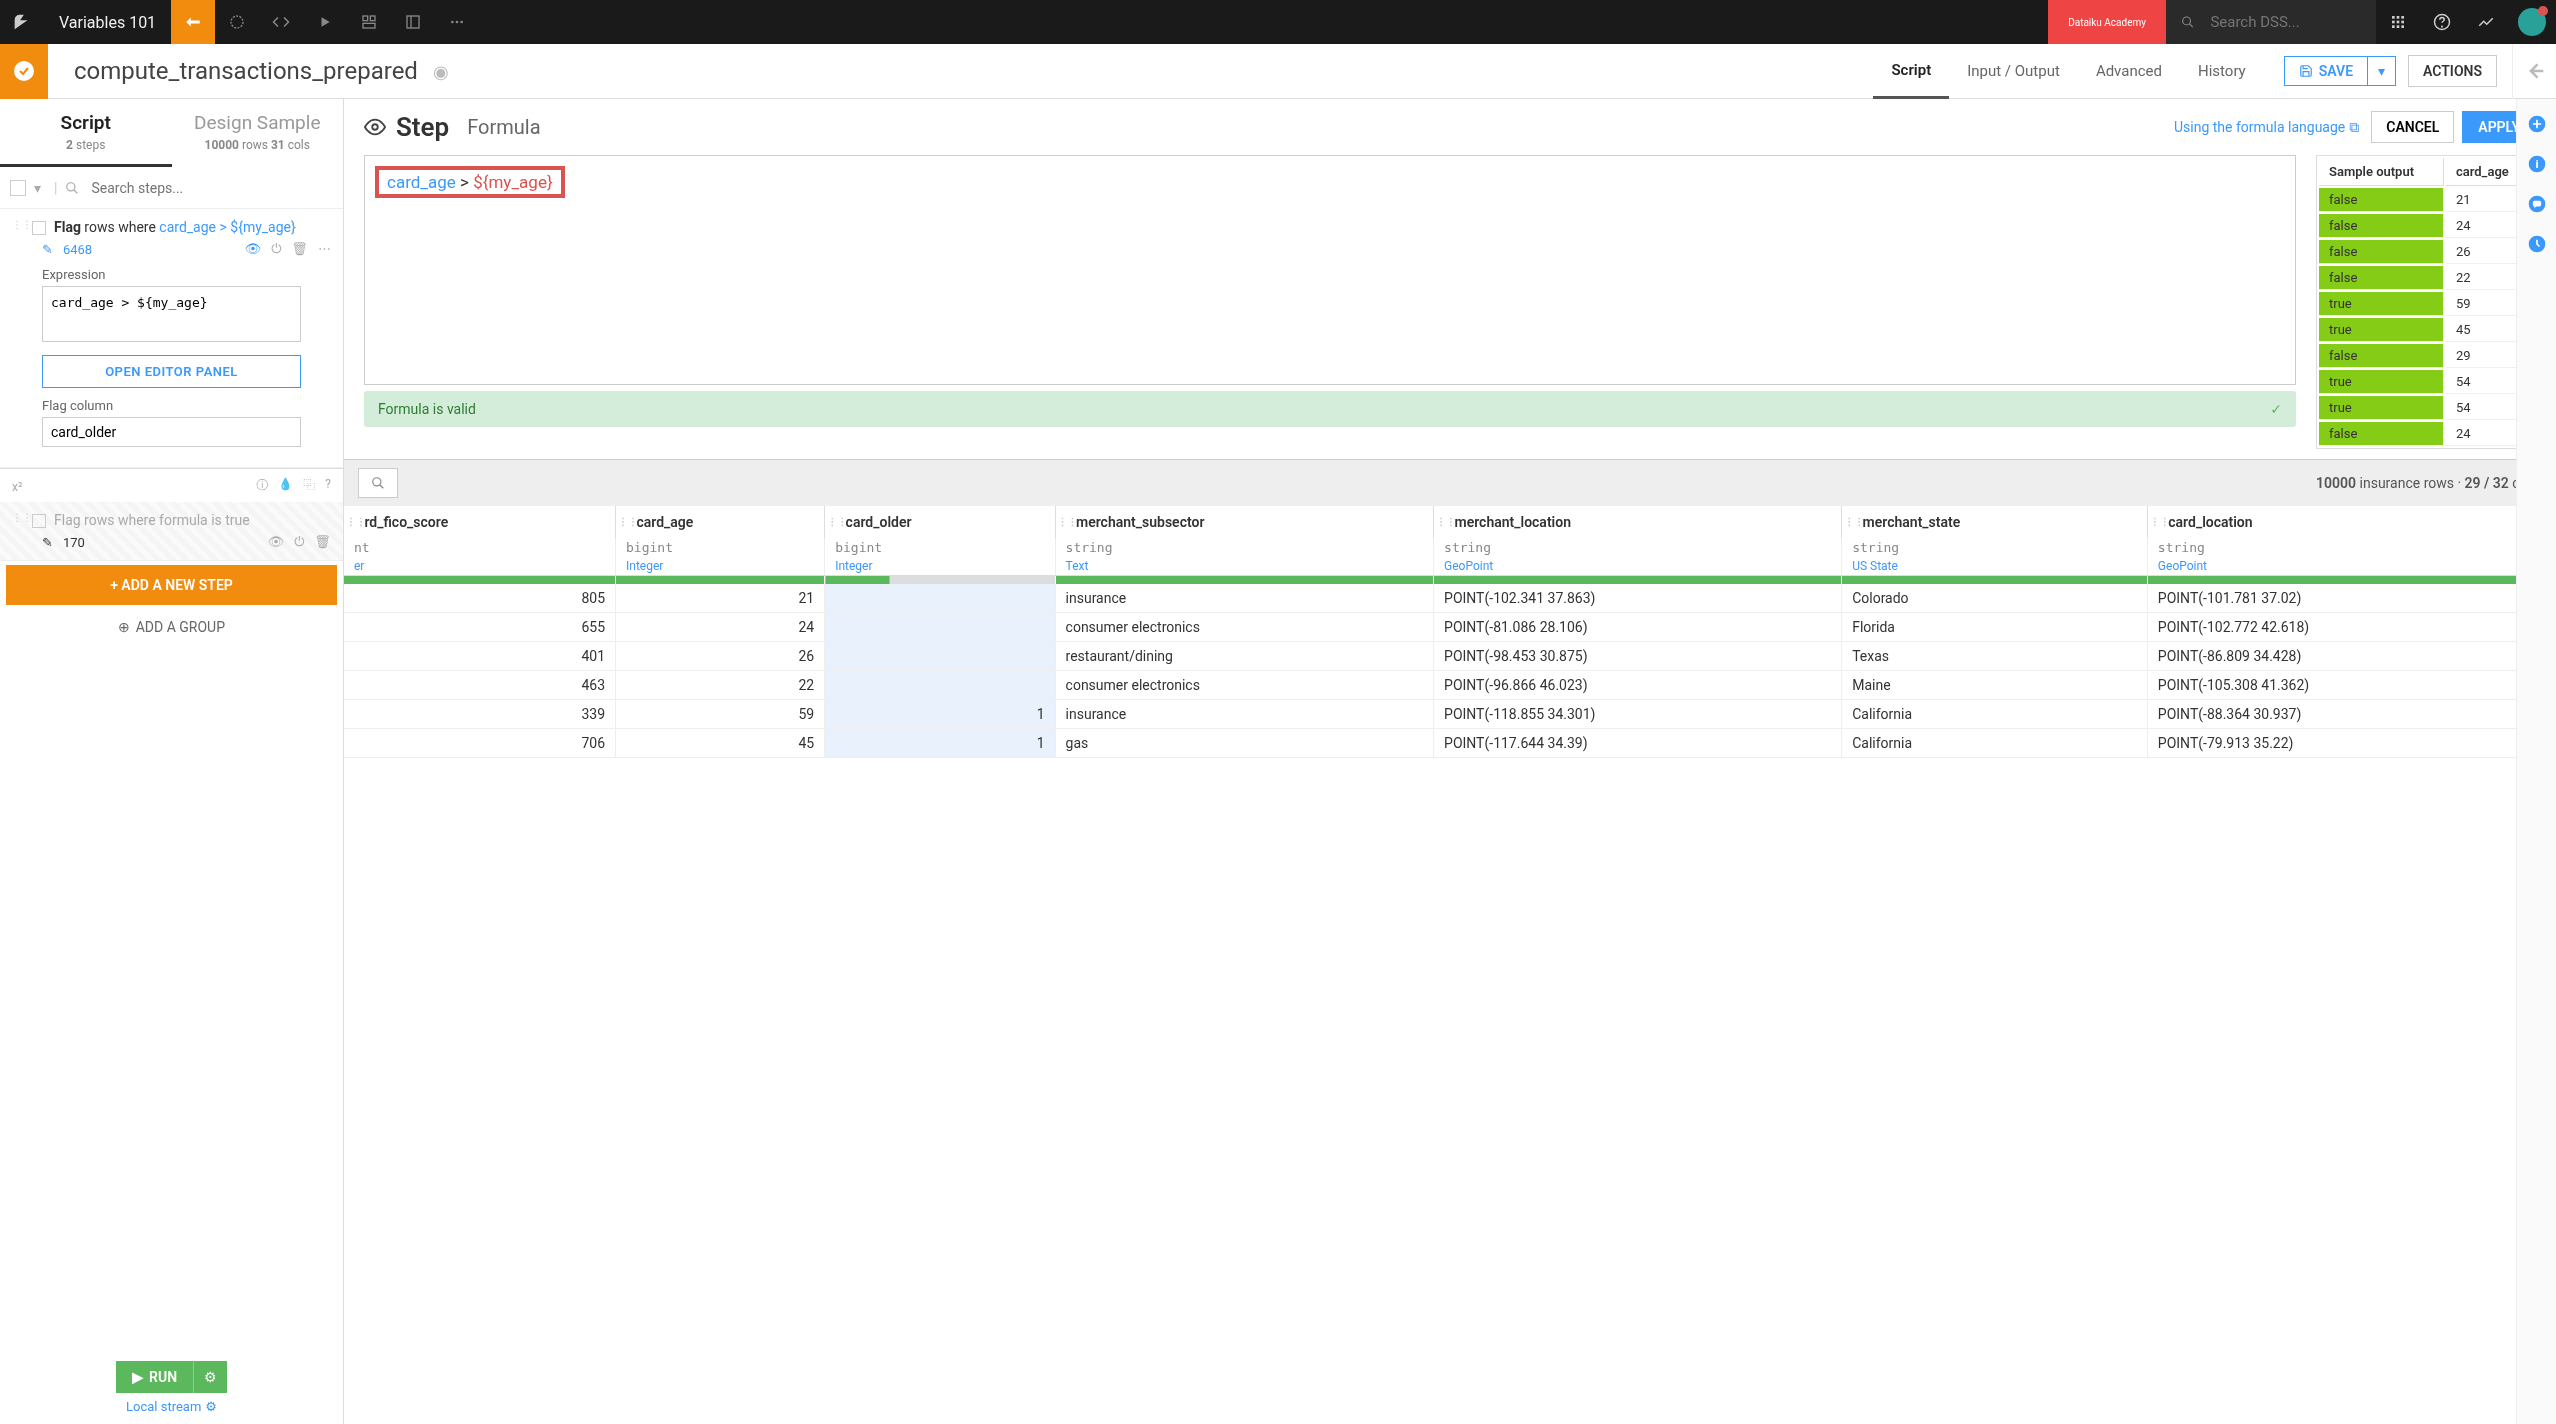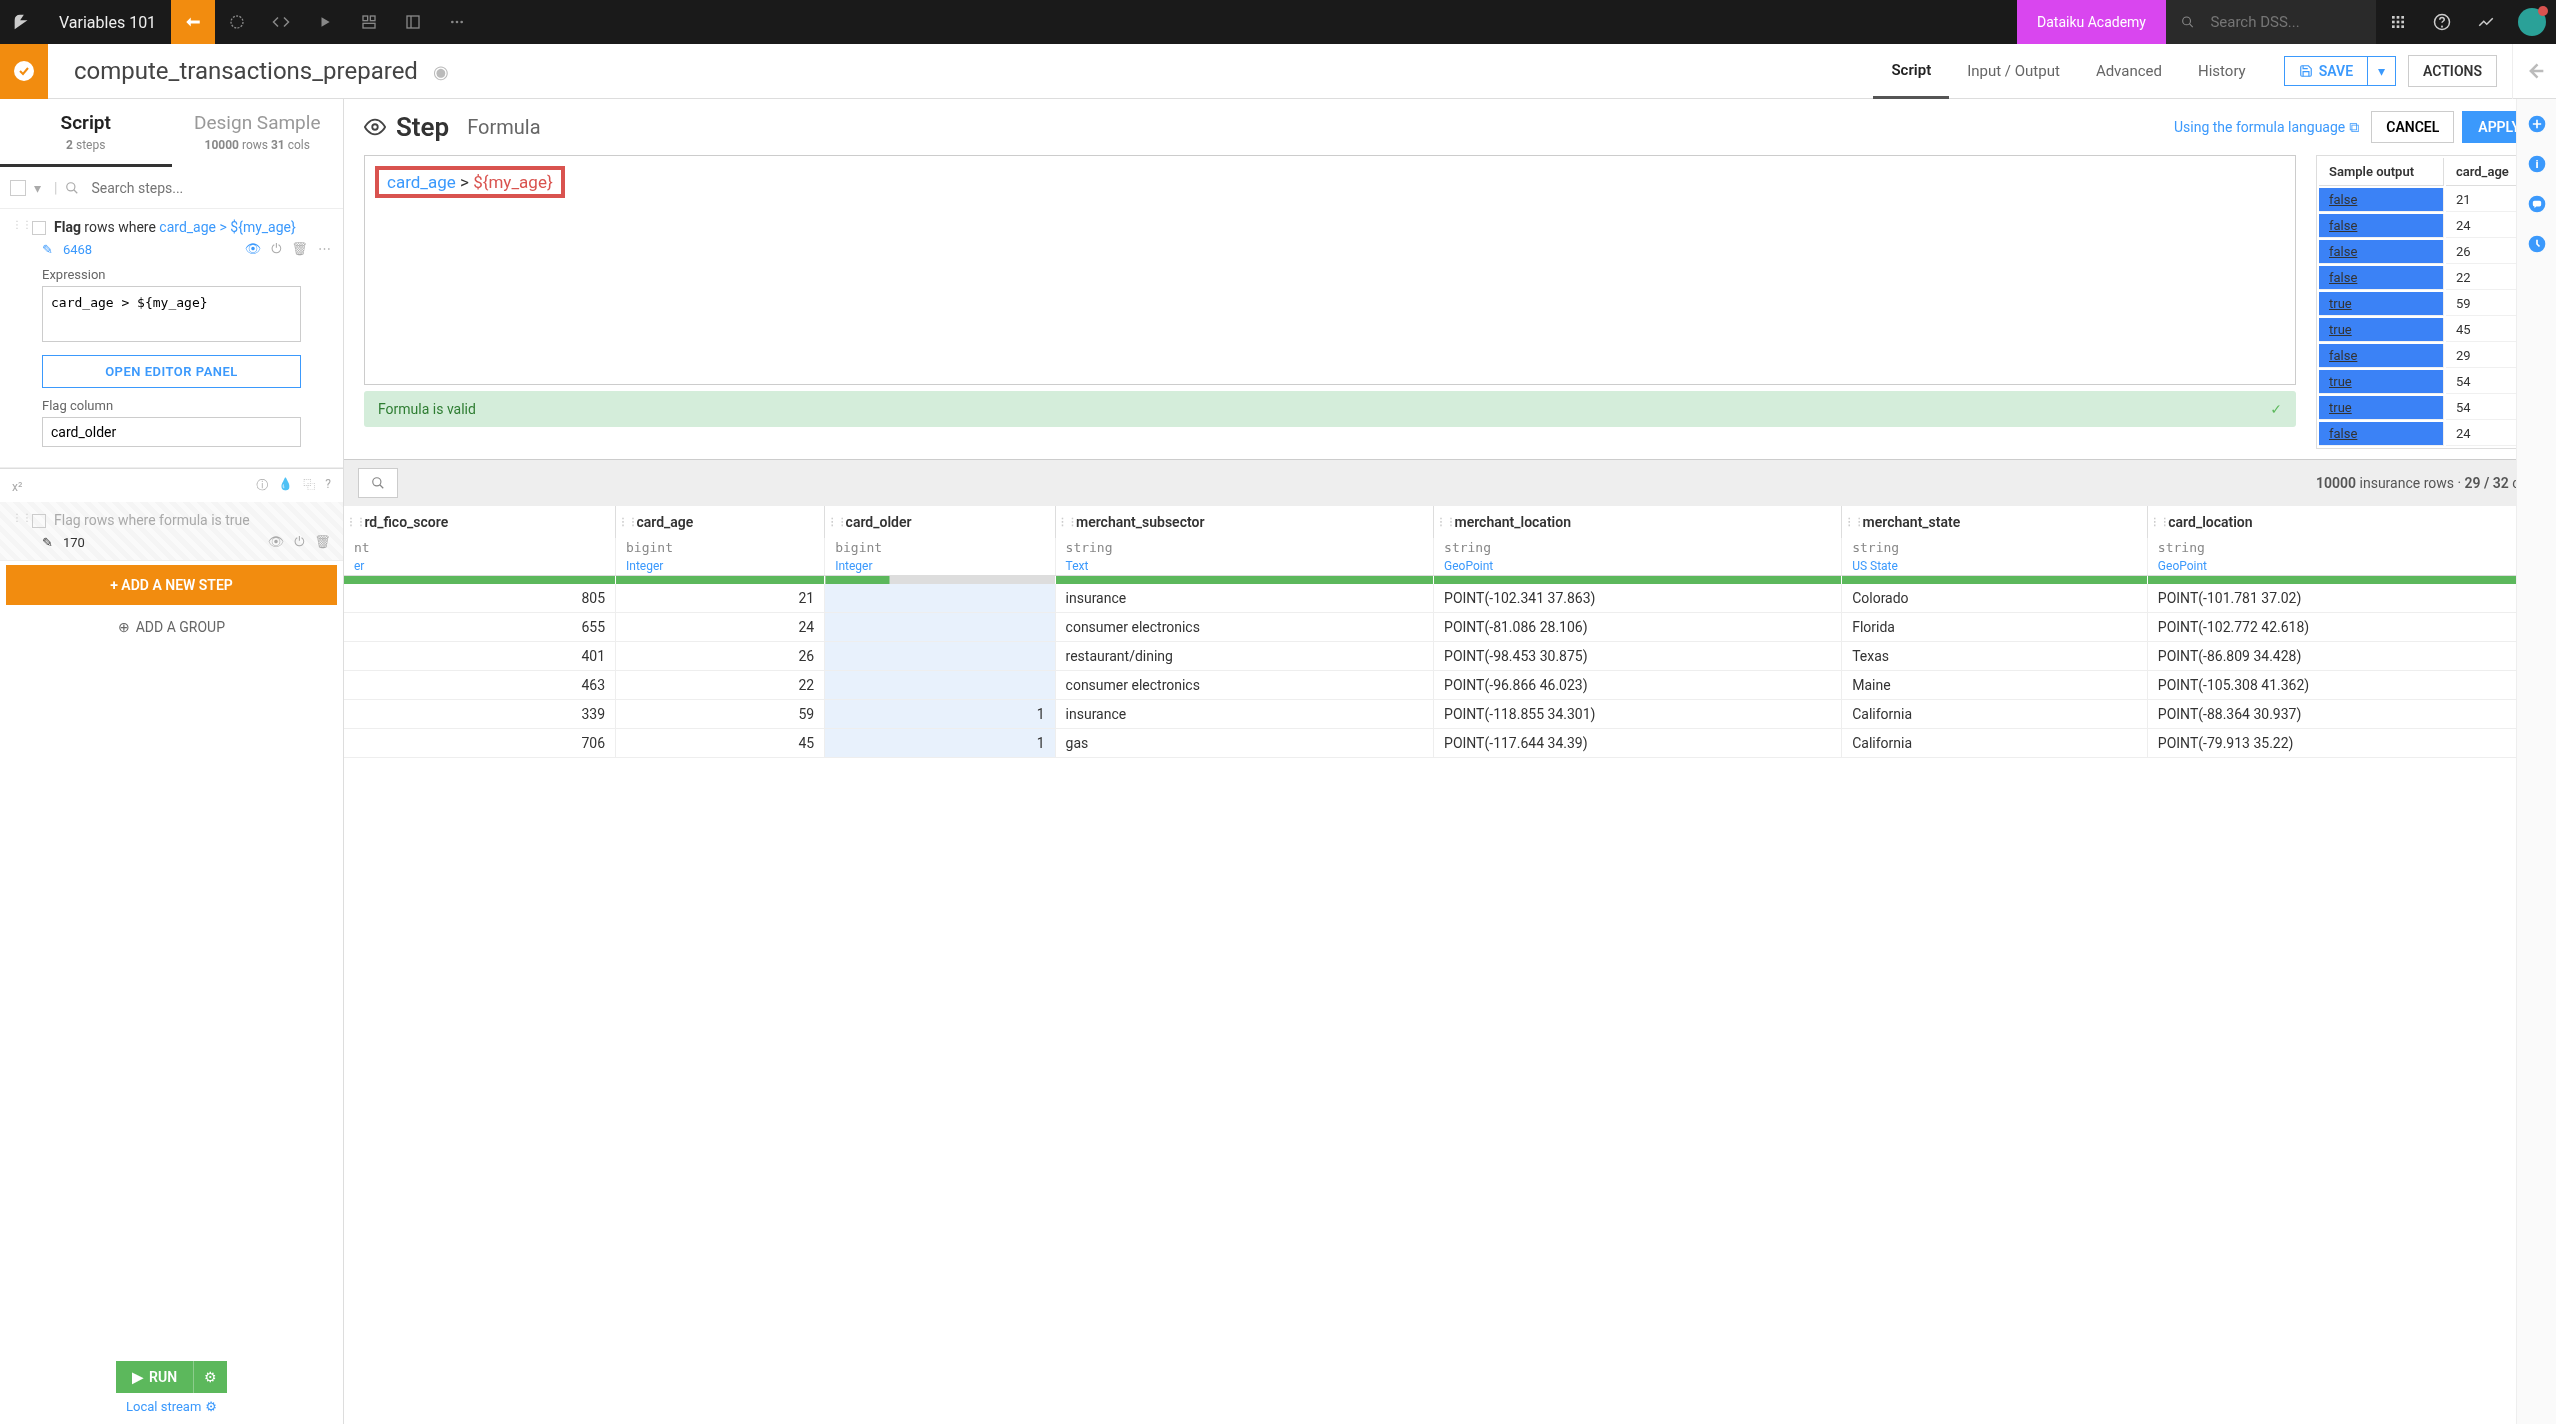--- a/index.html
+++ b/index.html
@@ -8,21 +8,21 @@
 
 .topbar { height: 44px; background: #1a1a1a; display: flex; align-items: center; color: #ccc; }
 .topbar-left { display: flex; align-items: center; height: 100%; }
 .topbar-logo { width: 44px; height: 44px; display: flex; align-items: center; justify-content: center; }
 .topbar-title { padding: 0 15px; font-size: 16px; color: #eee; }
 .topbar-icon { width: 44px; height: 44px; display: flex; align-items: center; justify-content: center; color: #999; cursor: pointer; }
 .topbar-icon.active { background: #f28c0f; color: #fff; }
 .topbar-center { flex: 1; padding-left: 30px; color: #fff; font-size: 16px; position: relative; }
 .topbar-center::after { content: ''; position: absolute; bottom: -6px; left: 60px; width: 0; height: 0; border-left: 8px solid transparent; border-right: 8px solid transparent; border-bottom: 8px solid #fff; }
 .topbar-right { display: flex; align-items: center; margin-left: auto; height: 100%; }
-.academy-badge { background: #d946ef; padding: 0 20px; height: 44px; display: flex; align-items: center; color: #fff; font-size: 14px; }
+.academy-badge { background: #ef4444; padding: 0 20px; height: 44px; display: flex; align-items: center; color: #fff; font-size: 10px; }
 .search-box { display: flex; align-items: center; background: #2a2a2a; height: 44px; padding: 0 15px; width: 210px; }
 .search-box input { background: transparent; border: none; color: #ccc; outline: none; margin-left: 16px; font-size: 15px; width: 100%; }
 .topbar-right-icon { width: 44px; height: 44px; display: flex; align-items: center; justify-content: center; color: #ccc; cursor: pointer; }
 .avatar { width: 28px; height: 28px; border-radius: 50%; background: #2aa198; margin: 0 10px; position: relative; }
 .avatar::after { content: ''; position: absolute; top: -2px; right: -2px; width: 10px; height: 10px; background: #d9534f; border-radius: 50%; }
 
 
 .recipe-header { height: 55px; display: flex; align-items: center; border-bottom: 1px solid #ddd; }
 .recipe-icon { width: 48px; height: 55px; background: #f28c0f; display: flex; align-items: center; justify-content: center; }
 .recipe-title { font-size: 24px; color: #444; padding-left: 20px; font-weight: 400; margin-left: 6px; }
@@ -99,21 +99,21 @@
 .formula-editor { border: 1px solid #ccc; height: 230px; padding: 10px; font-family: monospace; font-size: 17px; }
 .formula-box { border: 4px solid #d9534f; display: inline-block; padding: 2px 8px; }
 .formula-col { color: #3b99fc; }
 .formula-var { color: #d9534f; }
 .formula-status { background: #d4edda; color: #2e7d32; padding: 10px 14px; border-radius: 3px; margin-top: 6px; display: flex; align-items: center; }
 .formula-status-check { margin-left: auto; color: #5cb85c; }
 
 .sample-table { border: 1px solid #ddd; font-size: 13px; width: 220px; }
 .sample-table th { padding: 6px 10px; text-align: left; border-right: 1px solid #ddd; border-bottom: 1px solid #ddd; font-weight: 600; background: #fff; }
 .sample-table td { padding: 4px 10px; border-right: 1px solid #eee; border-bottom: 1px solid #f0f0f0; }
-.sample-table td.bool { background: #3b82f6; text-decoration: underline; }
+.sample-table td.bool { background: #84cc16; }
 
 
 .data-header { background: #eee; border-top: 1px solid #ccc; padding: 8px 14px; display: flex; align-items: center; }
 .data-search { width: 40px; height: 30px; border: 1px solid #ccc; display: flex; align-items: center; justify-content: center; color: #888; background: #fff; }
 .data-stats { margin-left: auto; font-size: 14px; color: #555; }
 .data-stats b { font-weight: 600; }
 
 .data-table-wrap { overflow-x: auto; flex: 1; }
 .data-table { width: 100%; border-collapse: collapse; font-size: 14px; }
 .data-table th { text-align: left; padding: 8px 10px; border-right: 1px solid #ddd; background: #fff; font-weight: 600; position: relative; }

